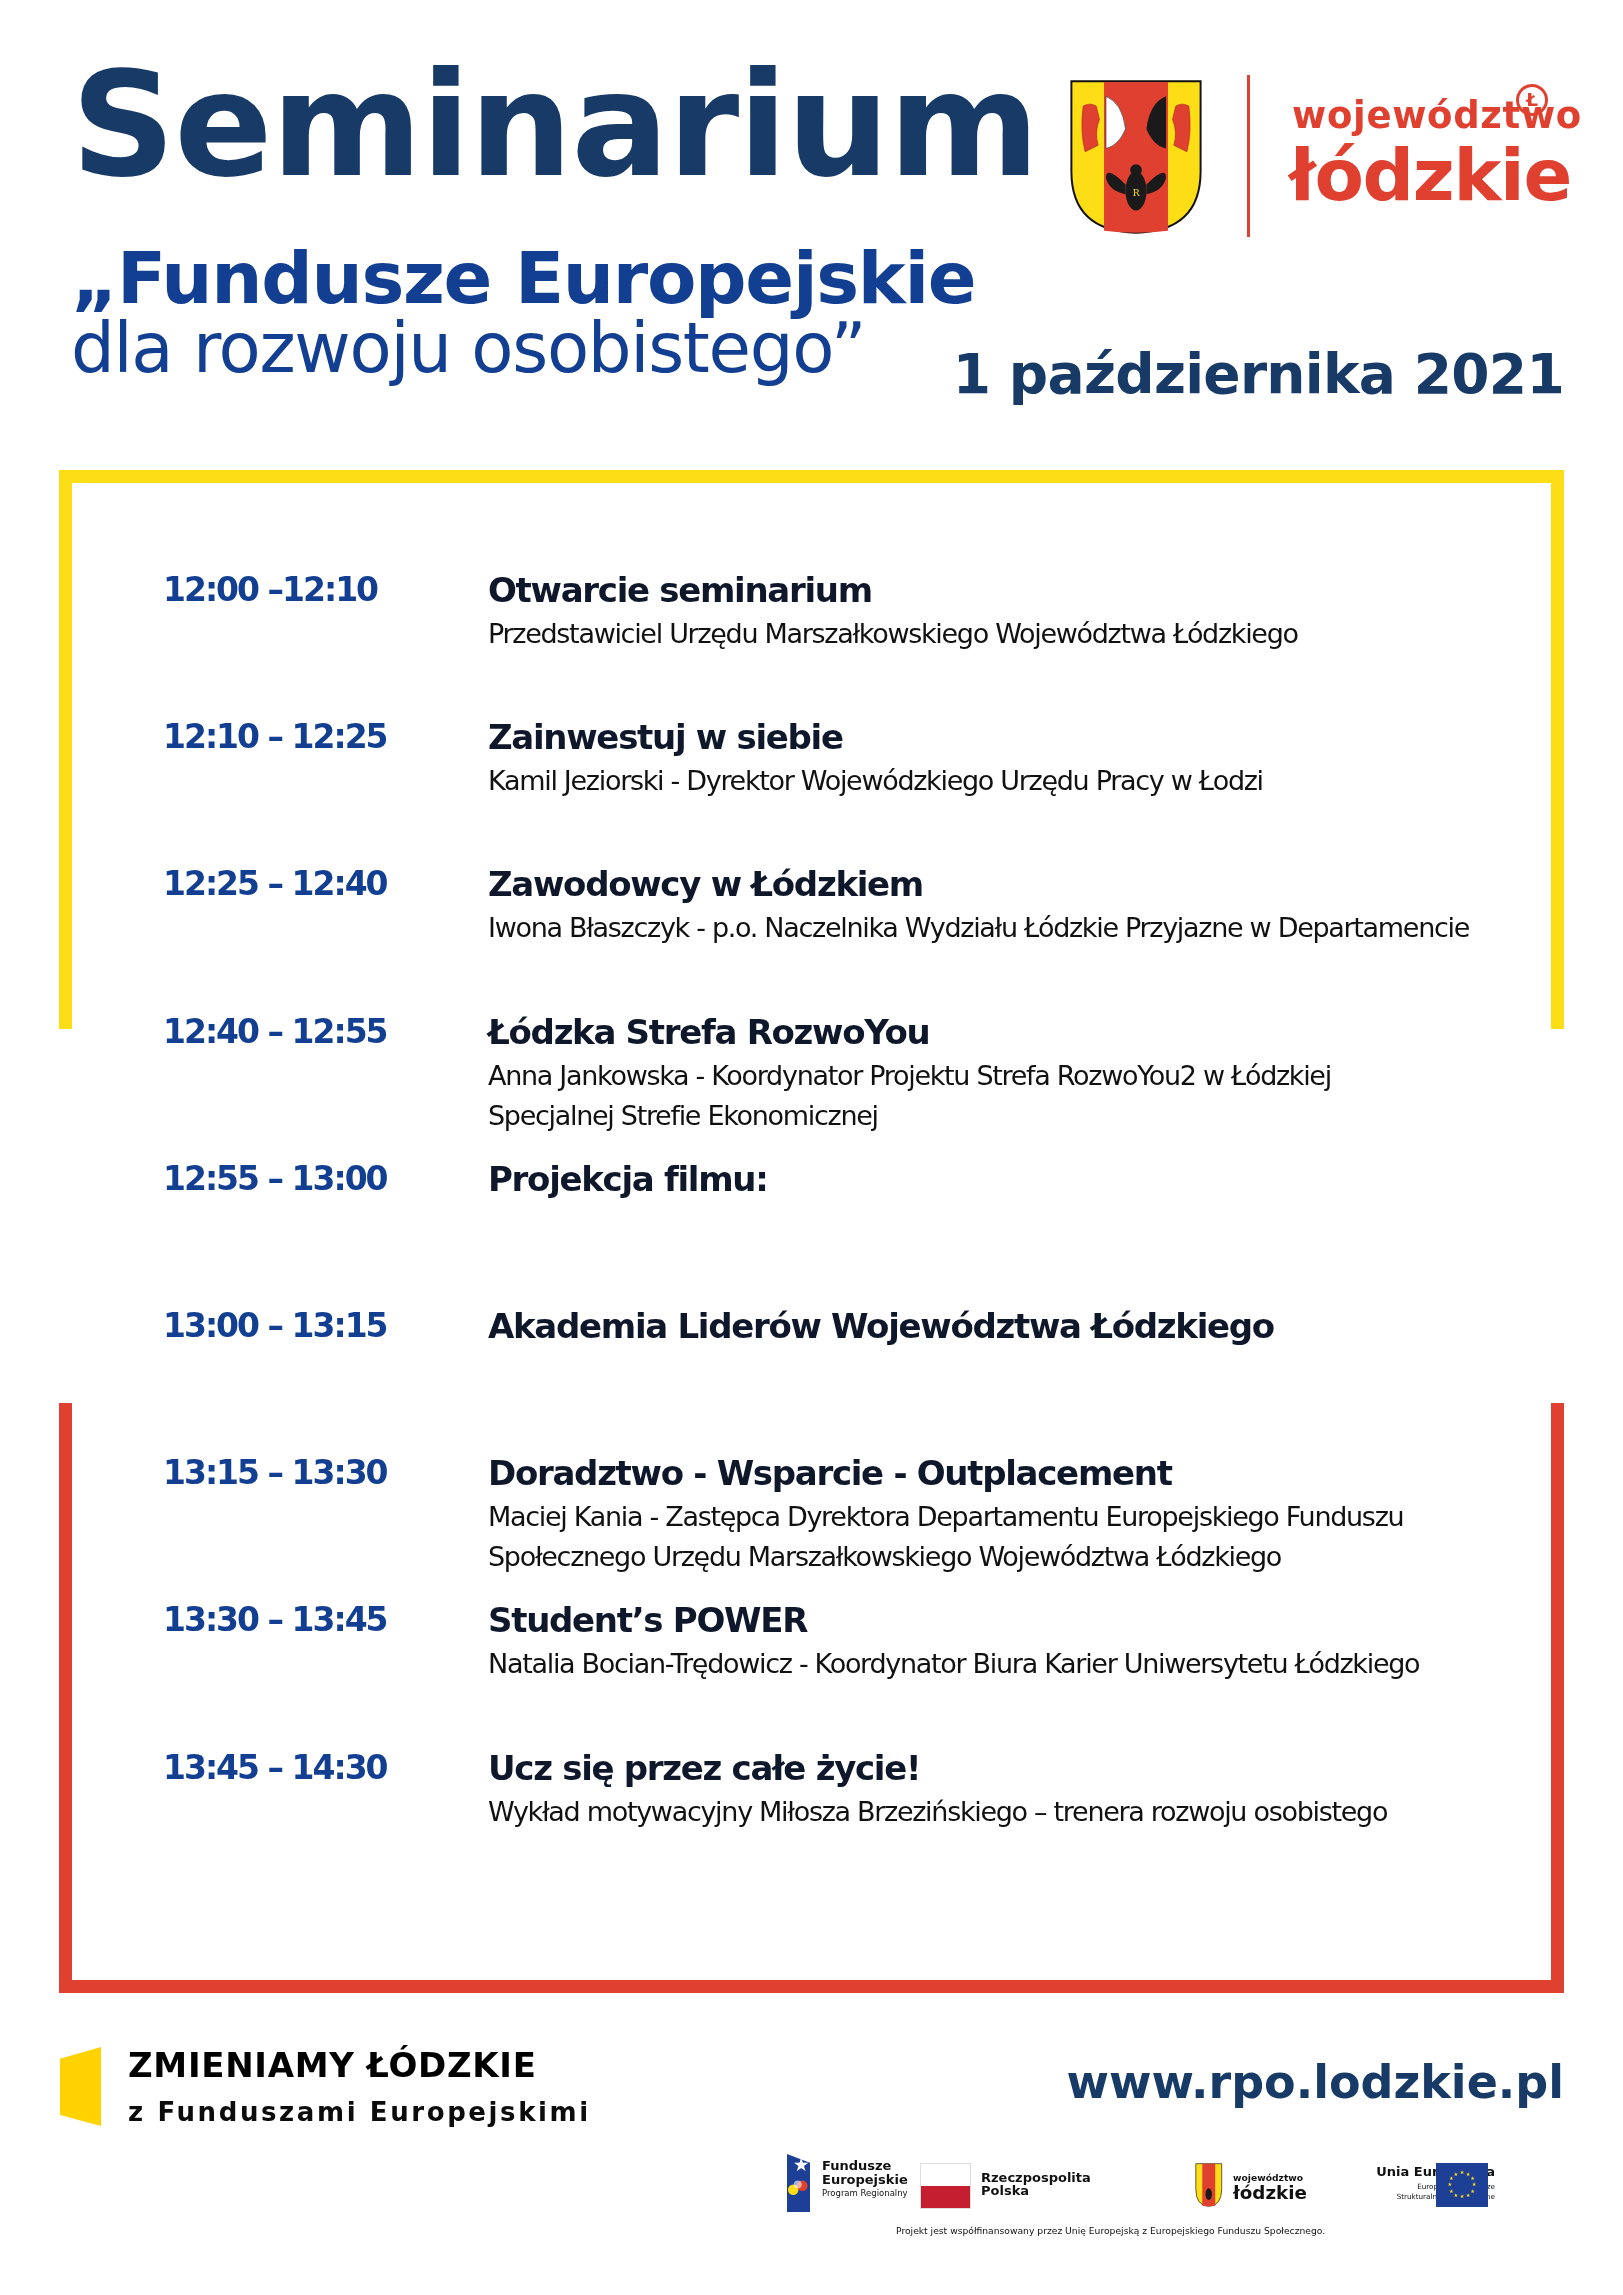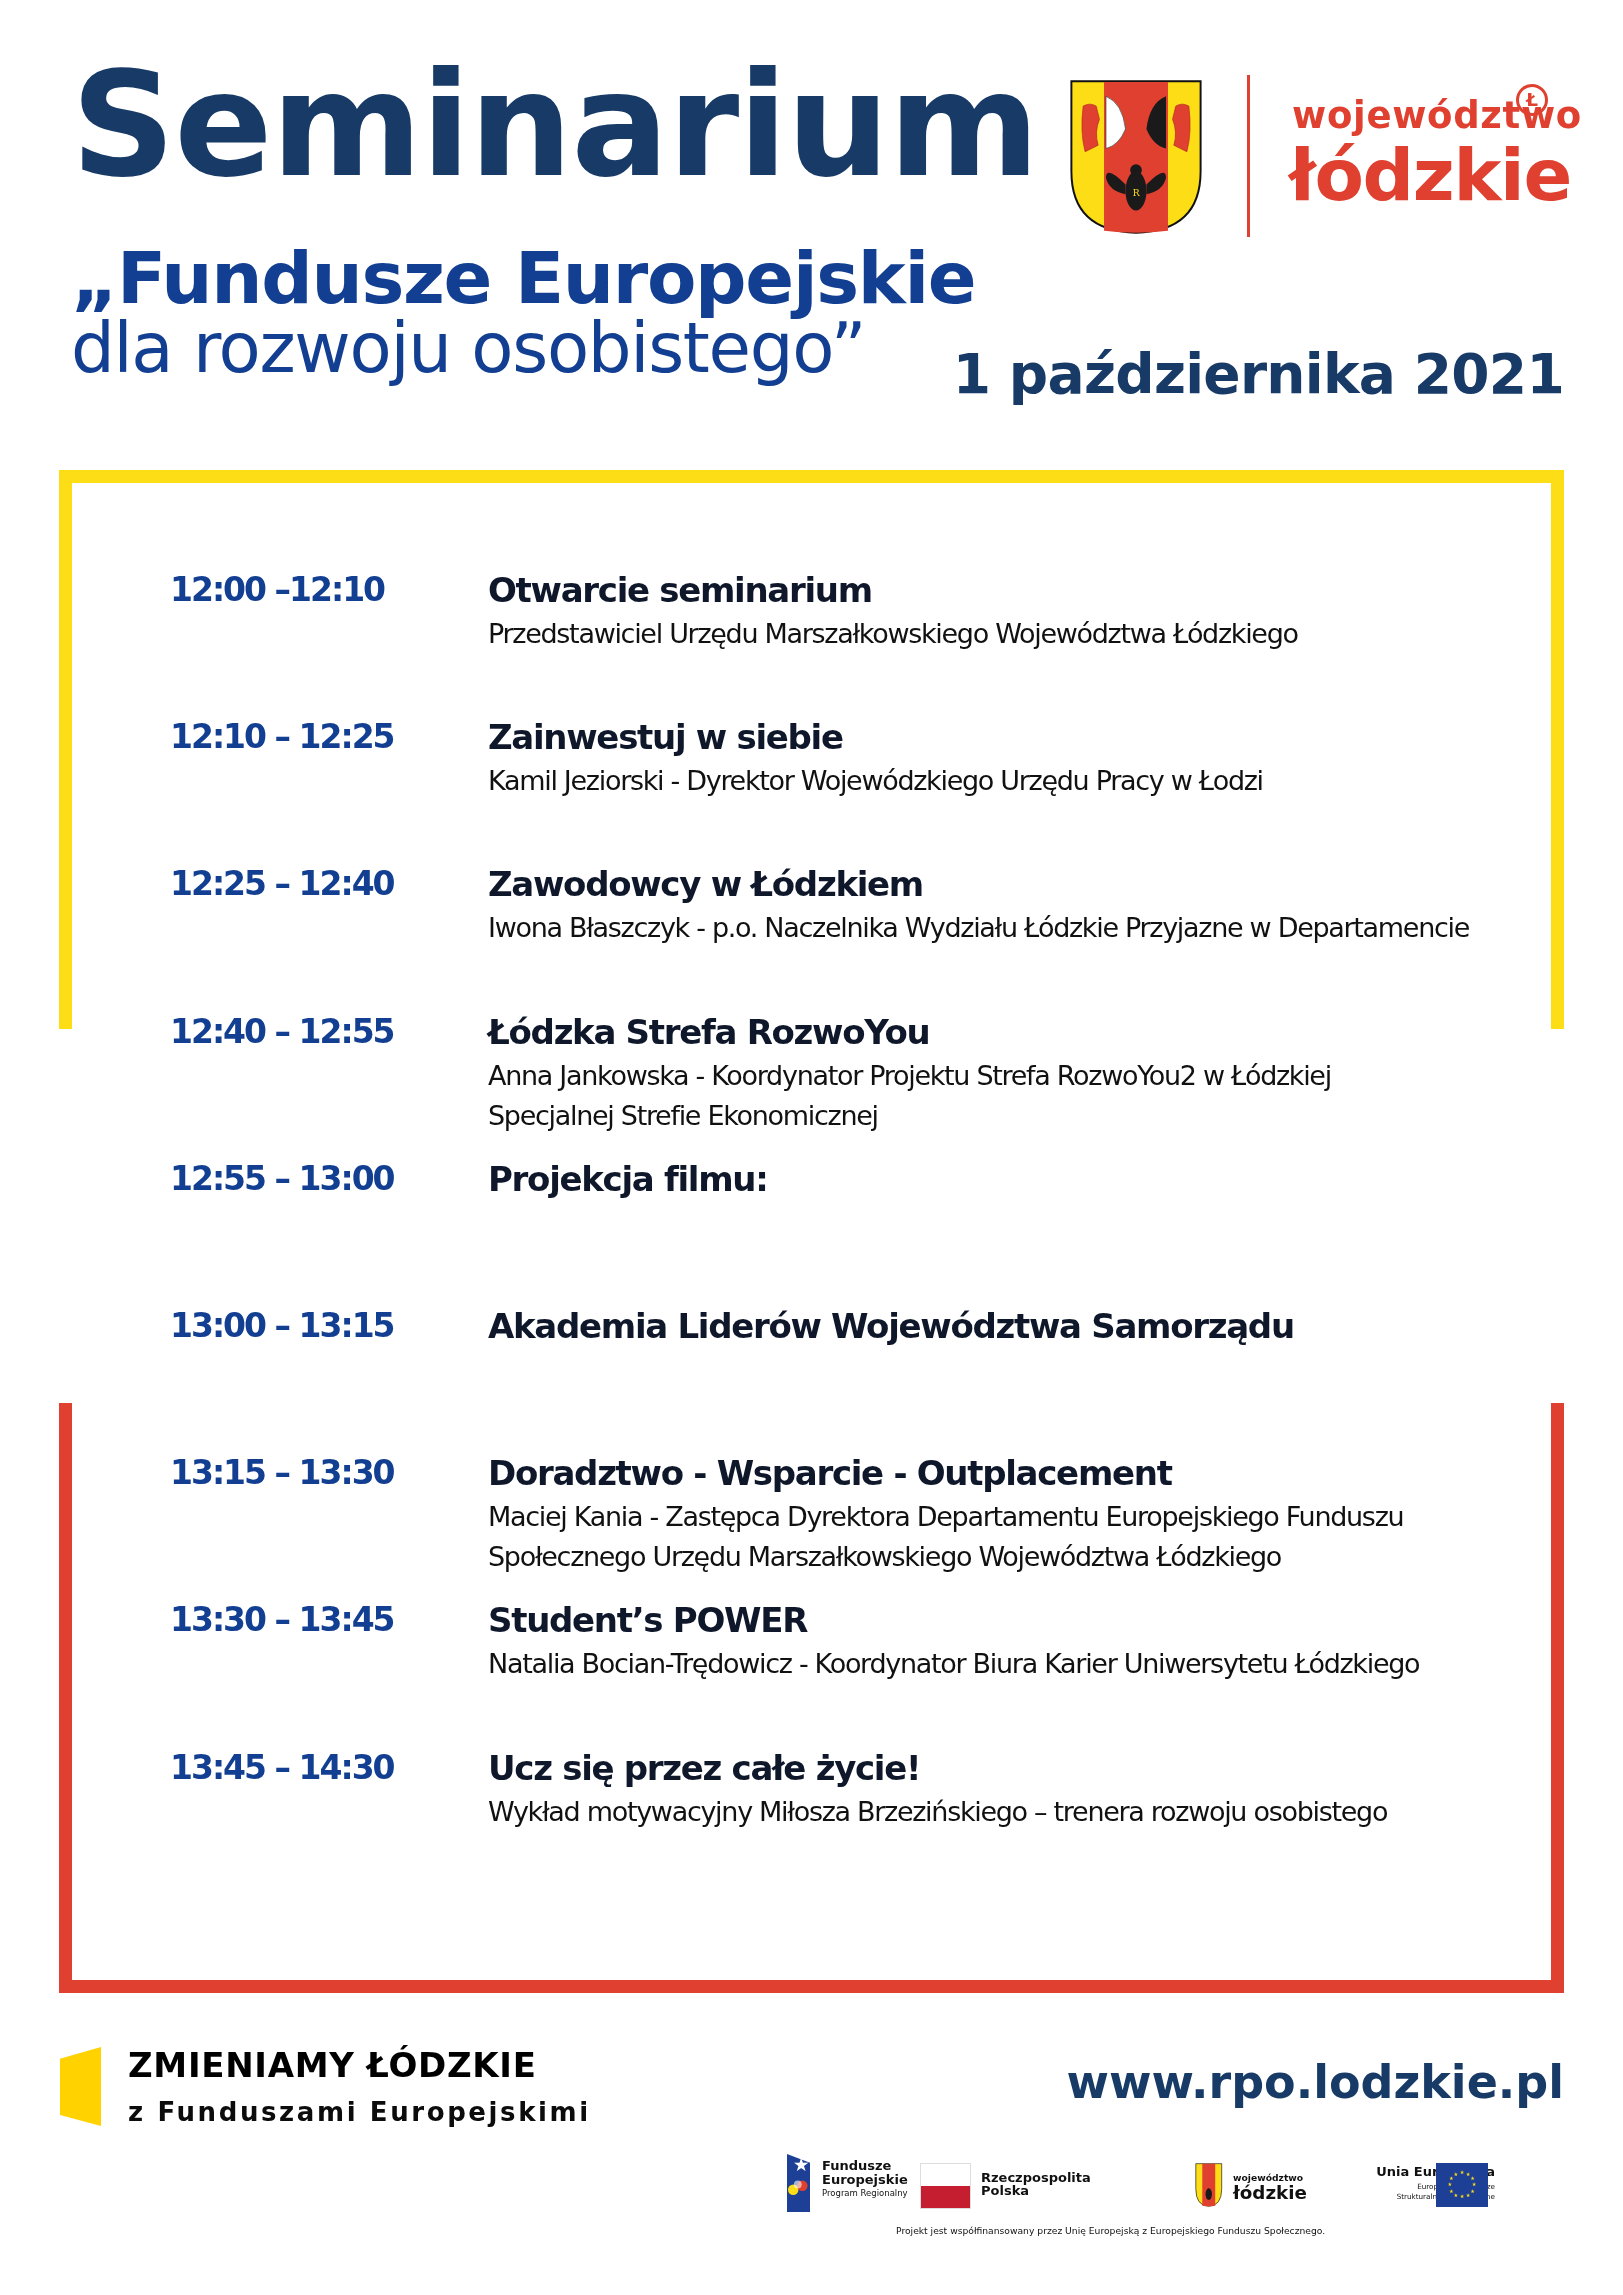--- a/index.html
+++ b/index.html
@@ -31,21 +31,21 @@
     
     .frame-top { left: 59px; top: 470px; width: 1505px; height: 13px; background: #fddd16; }
     .frame-left-y { left: 59px; top: 470px; width: 13px; height: 559px; background: #fddd16; }
     .frame-right-y { left: 1551px; top: 470px; width: 13px; height: 559px; background: #fddd16; }
     .frame-left-r { left: 59px; top: 1403px; width: 13px; height: 590px; background: #e0402f; }
     .frame-right-r { left: 1551px; top: 1403px; width: 13px; height: 590px; background: #e0402f; }
     .frame-bottom { left: 59px; top: 1980px; width: 1505px; height: 13px; background: #e0402f; }
 
     
     .agenda-item { position: absolute; left: 162px; width: 1374px; }
-    .time { position: absolute; left: 8px; top: 0; font-size: 33px; color: #123f92; font-weight: bold;
+    .time { position: absolute; left: 1px; top: 0; font-size: 33px; color: #123f92; font-weight: bold;
             letter-spacing: -2px; white-space: nowrap; line-height: 1; }
     .session { position: absolute; left: 326px; top: 0; width: 1047px; }
     .session-title { font-size: 34px; font-weight: bold; color: #0f172a; letter-spacing: -1.3px;
                      line-height: 1; white-space: nowrap; }
     .session-desc { margin-top: 7px; font-size: 27px; color: #111111; letter-spacing: -1.3px;
                     line-height: 40px; white-space: nowrap; }
     .zm-shape { left: 60px; top: 2047px; width: 41px; height: 79px; background: #ffd200;
                 clip-path: polygon(0 15%, 100% 0, 100% 100%, 0 86%); }
     .zm-title { left: 128px; top: 2048px; font-size: 34px; font-weight: bold; color: #000000;
                 letter-spacing: 0.7px; line-height: 1; white-space: nowrap; }
@@ -160,21 +160,21 @@
   <div class="agenda-item" style="top:1162px">
     <div class="time">12:55 – 13:00</div>
     <div class="session">
       <div class="session-title">Projekcja filmu:</div>
     </div>
   </div>
 
   <div class="agenda-item" style="top:1309px">
     <div class="time">13:00 – 13:15</div>
     <div class="session">
-      <div class="session-title">Akademia Liderów Województwa Samorządu</div>
+      <div class="session-title">Akademia Liderów Województwa Łódzkiego</div>
     </div>
   </div>
 
   <div class="agenda-item" style="top:1456px">
     <div class="time">13:15 – 13:30</div>
     <div class="session">
       <div class="session-title">Doradztwo - Wsparcie - Outplacement</div>
       <div class="session-desc">
         <div>Maciej Kania - Zastępca Dyrektora Departamentu Europejskiego Funduszu</div>
         <div>Społecznego Urzędu Marszałkowskiego Województwa Łódzkiego</div>

